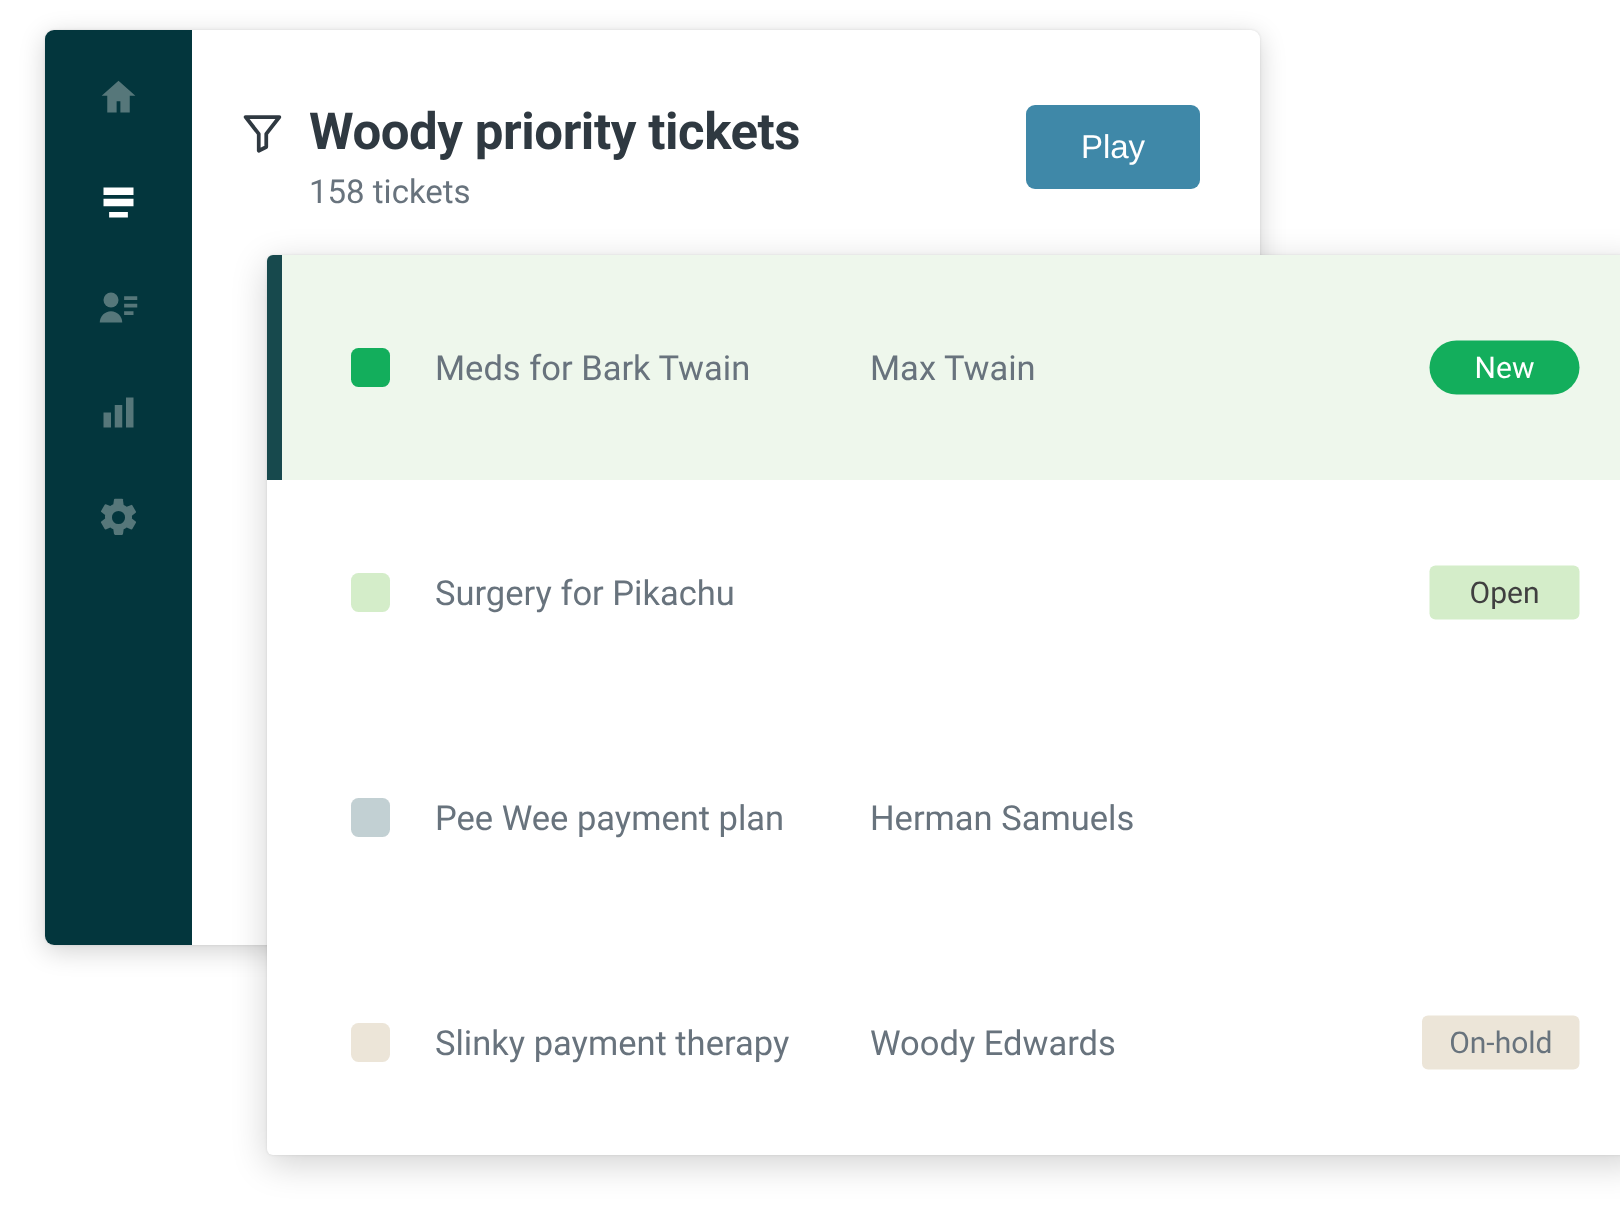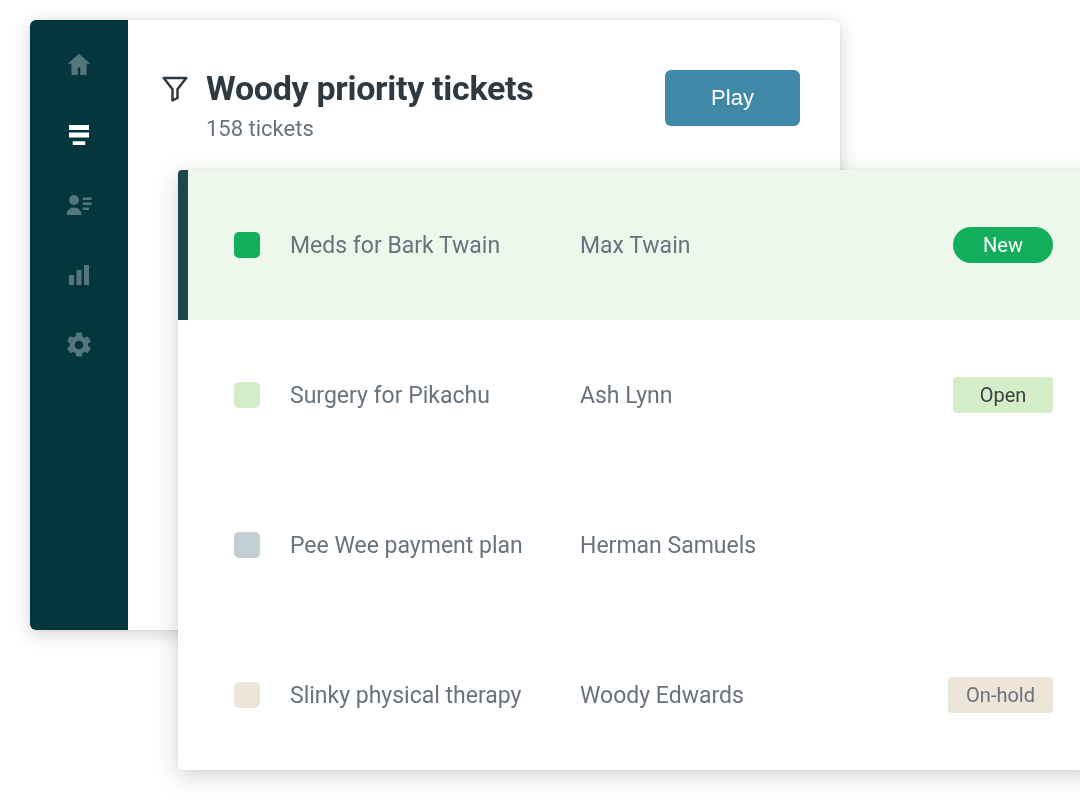--- a/index.html
+++ b/index.html
@@ -62,21 +62,21 @@
   .subtitle {
     font-size: 22px;
     color: #68737d;
     margin-left: 46px;
     margin-top: 8px;
   }
   .play-button {
     position: absolute;
     right: 40px;
     top: 50px;
-    width: 135px;
+    width: 116px;
     height: 56px;
     background: #3f88a8;
     color: #fff;
     font-size: 22px;
     font-weight: 500;
     border: none;
     border-radius: 6px;
     cursor: pointer;
   }
   .front-panel {
@@ -197,28 +197,27 @@
   <div id="rows">
       <div class="row selected">
         <div class="checkbox" style="background: rgb(19, 174, 92);"></div>
         <div class="ticket-subject">Meds for Bark Twain</div>
         <div class="ticket-requester">Max Twain</div>
         <div class="status-badge" style="background: rgb(19, 174, 92); color: rgb(255, 255, 255); border-radius: 18px;">New</div>
       </div>
       <div class="row">
         <div class="checkbox" style="background: rgb(212, 237, 201);"></div>
         <div class="ticket-subject">Surgery for Pikachu</div>
-        <div class="ticket-requester">Ash Lynn</div>
         <div class="status-badge" style="background: rgb(212, 237, 201); color: #404040;">Open</div>
       </div>
       <div class="row">
         <div class="checkbox" style="background: rgb(194, 208, 211);"></div>
         <div class="ticket-subject">Pee Wee payment plan</div>
         <div class="ticket-requester">Herman Samuels</div>
       </div>
       <div class="row">
         <div class="checkbox" style="background: rgb(236, 229, 216);"></div>
-        <div class="ticket-subject">Slinky physical therapy</div>
+        <div class="ticket-subject">Slinky payment therapy</div>
         <div class="ticket-requester">Woody Edwards</div>
         <div class="status-badge" style="background: rgb(236, 229, 216); color: rgb(104, 115, 125);">On-hold</div>
       </div>
     </div>
 </div>
 
 </body></html>

